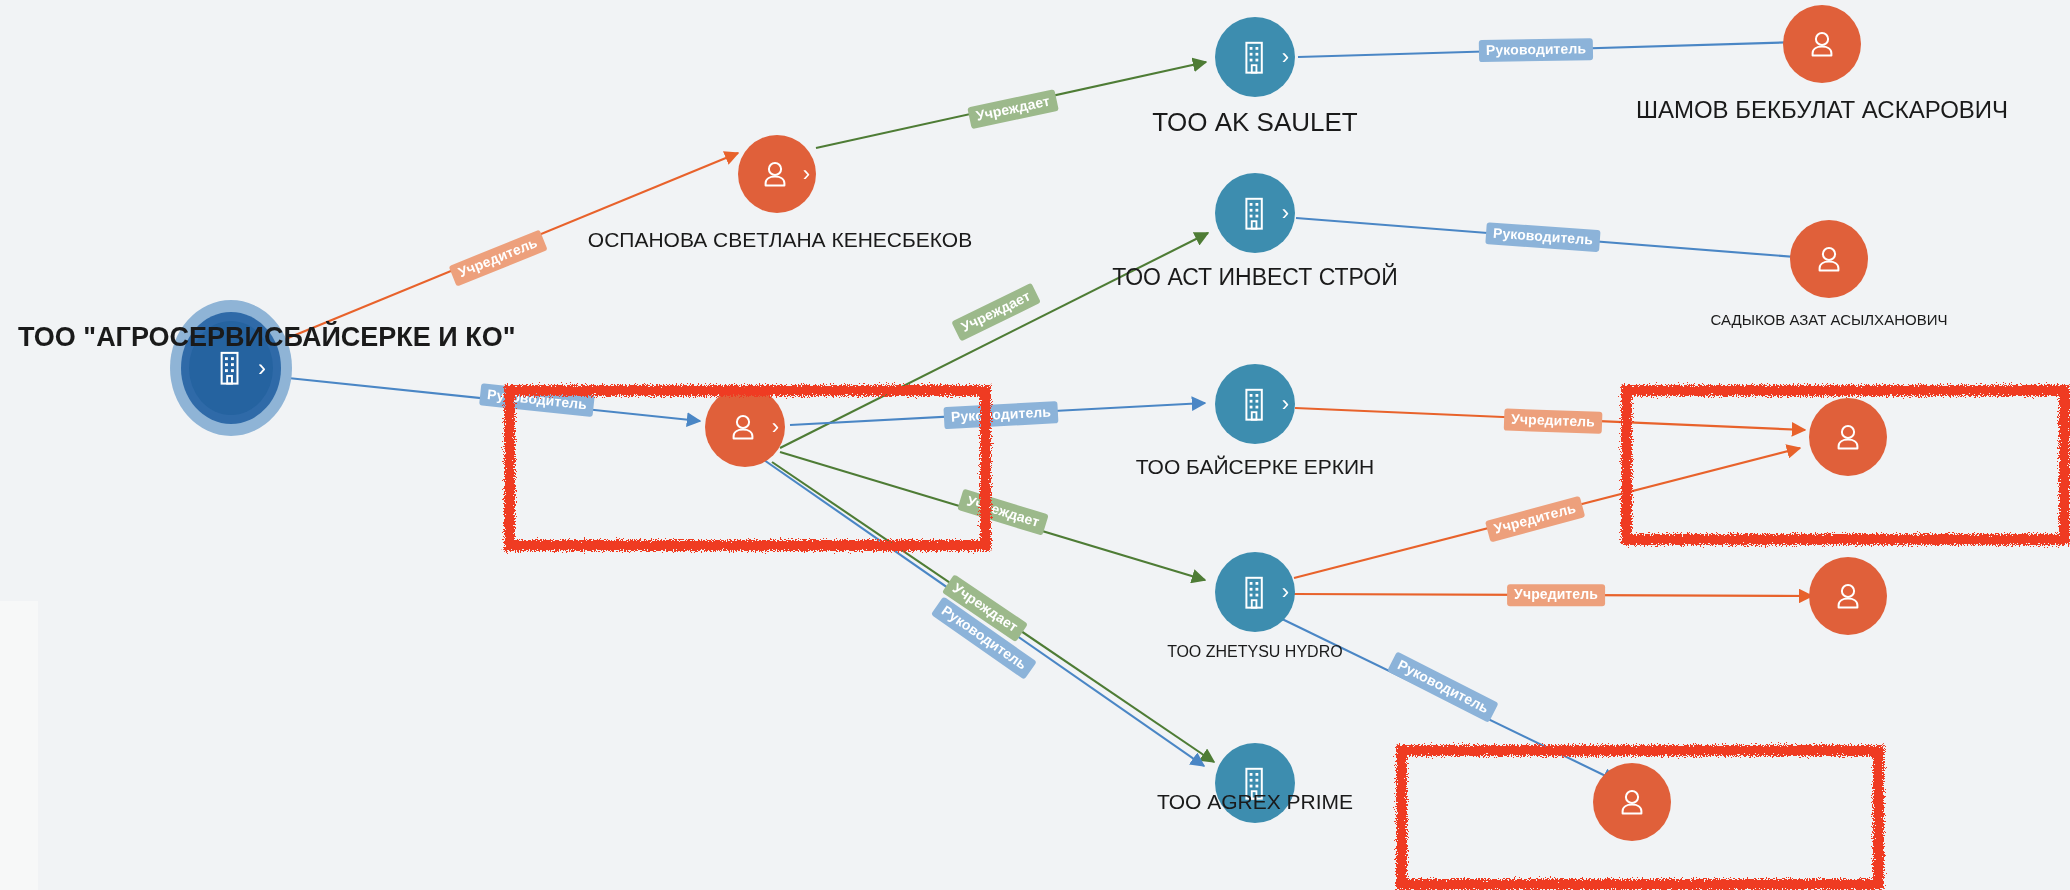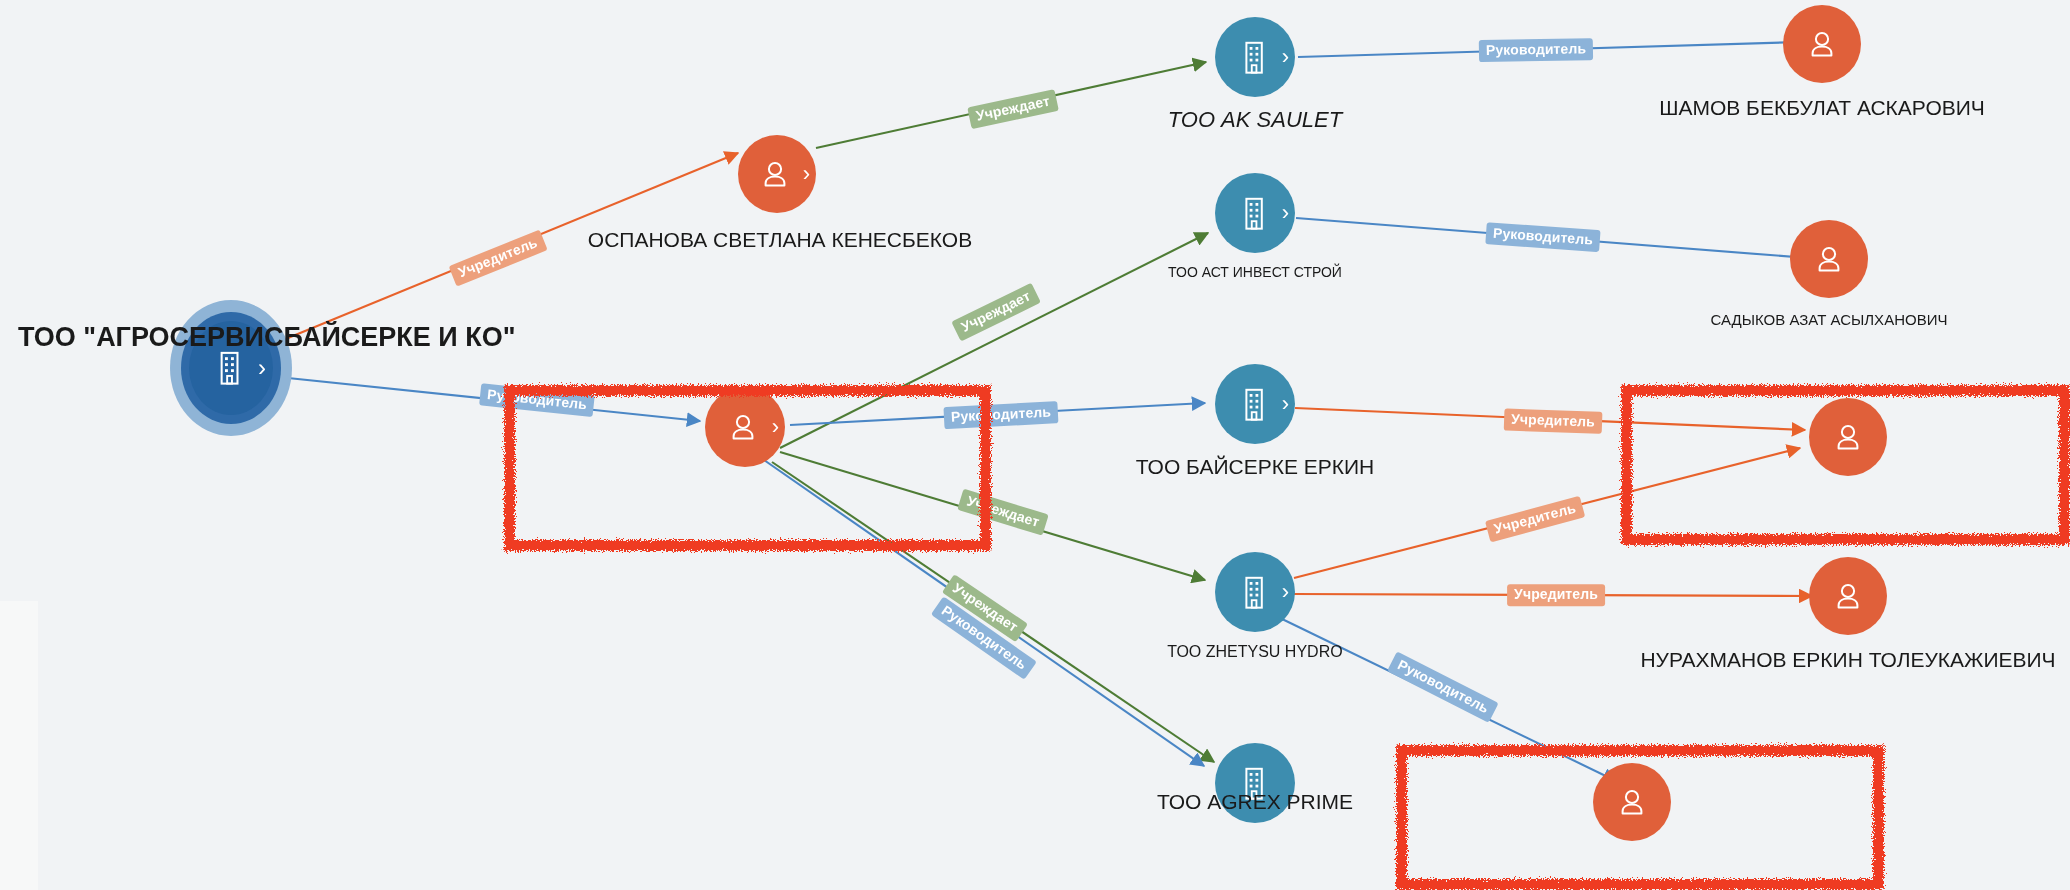--- a/index.html
+++ b/index.html
@@ -202,38 +202,38 @@
         <rect x="12" y="6" width="2.4" height="2.4" fill="#fff"></rect>
         <rect x="7" y="11" width="2.4" height="2.4" fill="#fff"></rect>
         <rect x="12" y="11" width="2.4" height="2.4" fill="#fff"></rect>
         <rect x="7" y="16" width="2.4" height="2.4" fill="#fff"></rect>
         <rect x="12" y="16" width="2.4" height="2.4" fill="#fff"></rect>
         <rect x="8.8" y="21.6" width="4" height="6.4" fill="none" stroke="#fff" stroke-width="1.6"></rect>
       </svg>
       <span class="chev" style="right:6px;top:50%;transform:translateY(-50%);font-size:22px;">›</span>
     </div>
   </div>
-  <div class="caption center" style="left:1255px;top:107px;font-size:22px;font-style:italic;">ТОО AK SAULET</div>
+  <div class="caption center" style="left:1255px;top:107px;font-size:26px;">ТОО AK SAULET</div>
 
   <div class="node company" style="left:1255px;top:213px;">
     <div class="disc" style="width:80px;height:80px;">
       <svg class="glyph" width="29" height="35" viewBox="0 0 24 30">
         <rect x="4.2" y="2.4" width="13.2" height="25.6" fill="none" stroke="#fff" stroke-width="1.7"></rect>
         <rect x="7" y="6" width="2.4" height="2.4" fill="#fff"></rect>
         <rect x="12" y="6" width="2.4" height="2.4" fill="#fff"></rect>
         <rect x="7" y="11" width="2.4" height="2.4" fill="#fff"></rect>
         <rect x="12" y="11" width="2.4" height="2.4" fill="#fff"></rect>
         <rect x="7" y="16" width="2.4" height="2.4" fill="#fff"></rect>
         <rect x="12" y="16" width="2.4" height="2.4" fill="#fff"></rect>
         <rect x="8.8" y="21.6" width="4" height="6.4" fill="none" stroke="#fff" stroke-width="1.6"></rect>
       </svg>
       <span class="chev" style="right:6px;top:50%;transform:translateY(-50%);font-size:22px;">›</span>
     </div>
   </div>
-  <div class="caption center" style="left:1255px;top:264px;font-size:14px;">ТОО АСТ ИНВЕСТ СТРОЙ</div>
+  <div class="caption center" style="left:1255px;top:264px;font-size:23px;">ТОО АСТ ИНВЕСТ СТРОЙ</div>
 
   <div class="node company" style="left:1255px;top:404px;">
     <div class="disc" style="width:80px;height:80px;">
       <svg class="glyph" width="29" height="35" viewBox="0 0 24 30">
         <rect x="4.2" y="2.4" width="13.2" height="25.6" fill="none" stroke="#fff" stroke-width="1.7"></rect>
         <rect x="7" y="6" width="2.4" height="2.4" fill="#fff"></rect>
         <rect x="12" y="6" width="2.4" height="2.4" fill="#fff"></rect>
         <rect x="7" y="11" width="2.4" height="2.4" fill="#fff"></rect>
         <rect x="12" y="11" width="2.4" height="2.4" fill="#fff"></rect>
         <rect x="7" y="16" width="2.4" height="2.4" fill="#fff"></rect>
@@ -279,21 +279,21 @@
   <div class="caption center" style="left:1255px;top:790px;font-size:21px;">ТОО AGREX PRIME</div>
 
   <div class="node person" style="left:1822px;top:44px;">
     <div class="disc" style="width:78px;height:78px;">
       <svg class="glyph" width="32" height="32" viewBox="0 0 32 32">
         <circle cx="16" cy="11" r="6.1" fill="none" stroke="#fff" stroke-width="2"></circle>
         <path d="M6.6 27.4 v-2.2 c0-4.3 4.2-6.7 9.4-6.7 s9.4 2.4 9.4 6.7 v2.2 z" fill="none" stroke="#fff" stroke-width="2" stroke-linejoin="round"></path>
       </svg>
     </div>
   </div>
-  <div class="caption center" style="left:1822px;top:96px;font-size:21px;">ШАМОВ БЕКБУЛАТ АСКАРОВИЧ</div>
+  <div class="caption center" style="left:1822px;top:96px;font-size:24px;">ШАМОВ БЕКБУЛАТ АСКАРОВИЧ</div>
 
   <div class="node person" style="left:1829px;top:259px;">
     <div class="disc" style="width:78px;height:78px;">
       <svg class="glyph" width="32" height="32" viewBox="0 0 32 32">
         <circle cx="16" cy="11" r="6.1" fill="none" stroke="#fff" stroke-width="2"></circle>
         <path d="M6.6 27.4 v-2.2 c0-4.3 4.2-6.7 9.4-6.7 s9.4 2.4 9.4 6.7 v2.2 z" fill="none" stroke="#fff" stroke-width="2" stroke-linejoin="round"></path>
       </svg>
     </div>
   </div>
   <div class="caption center" style="left:1829px;top:311px;font-size:15px;">САДЫКОВ АЗАТ АСЫЛХАНОВИЧ</div>
@@ -308,21 +308,20 @@
   </div>
 
   <div class="node person" style="left:1848px;top:596px;">
     <div class="disc" style="width:78px;height:78px;">
       <svg class="glyph" width="32" height="32" viewBox="0 0 32 32">
         <circle cx="16" cy="11" r="6.1" fill="none" stroke="#fff" stroke-width="2"></circle>
         <path d="M6.6 27.4 v-2.2 c0-4.3 4.2-6.7 9.4-6.7 s9.4 2.4 9.4 6.7 v2.2 z" fill="none" stroke="#fff" stroke-width="2" stroke-linejoin="round"></path>
       </svg>
     </div>
   </div>
-  <div class="caption center" style="left:1848px;top:648px;font-size:21px;">НУРАХМАНОВ ЕРКИН ТОЛЕУКАЖИЕВИЧ</div>
 
   <div class="node person" style="left:1632px;top:802px;">
     <div class="disc" style="width:78px;height:78px;">
       <svg class="glyph" width="32" height="32" viewBox="0 0 32 32">
         <circle cx="16" cy="11" r="6.1" fill="none" stroke="#fff" stroke-width="2"></circle>
         <path d="M6.6 27.4 v-2.2 c0-4.3 4.2-6.7 9.4-6.7 s9.4 2.4 9.4 6.7 v2.2 z" fill="none" stroke="#fff" stroke-width="2" stroke-linejoin="round"></path>
       </svg>
     </div>
   </div>
 

